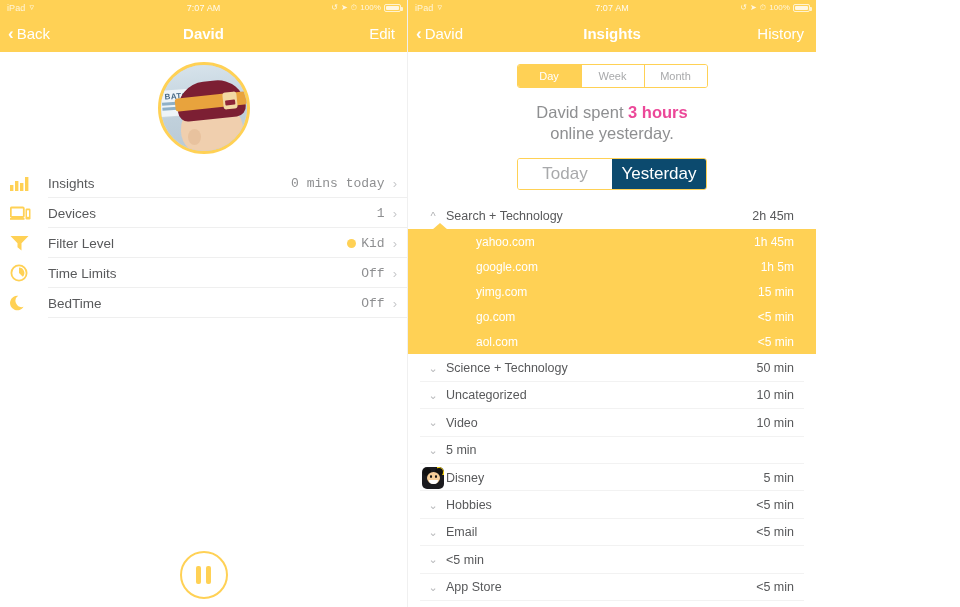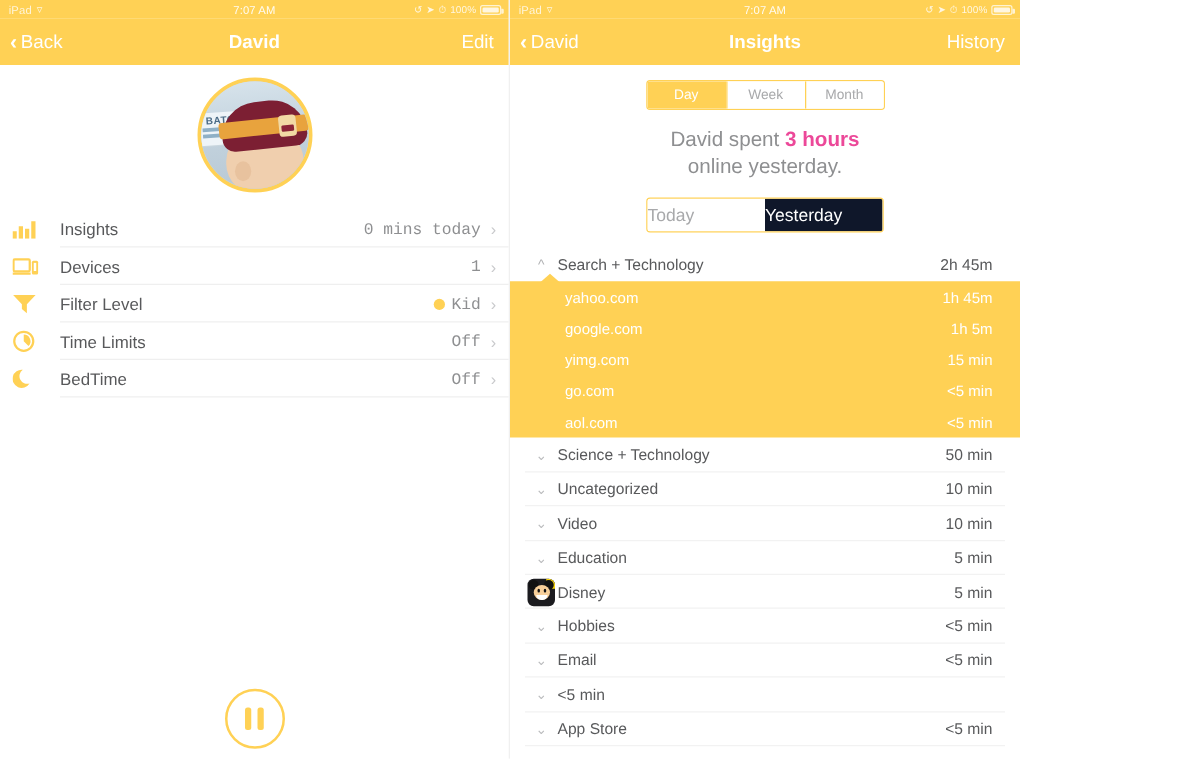--- a/index.html
+++ b/index.html
@@ -119,41 +119,41 @@
   .segctl .s.on { background:#ffd155; color:#fff; }
 
   .summary {
     text-align:center; margin-top: 14px; color:#8e8f91;
     font-size: 16.5px; line-height: 21px;
   }
   .summary b { color:#ec4899; font-weight:700; }
 
   .seg2 { display:flex; justify-content:center; margin-top: 14px; }
   .segctl2 { display:flex; border:1px solid #ffd155; border-radius:3px; overflow:hidden; }
-  .segctl2 .s { font-size: 14px; padding: 5px 0; width: 94px; color:#a8a9ab; background:#fff;}
-  .segctl2 .s.on { background:#0f172a; color:#fff; }
+  .segctl2 .s { font-size: 17px; padding: 5px 0; width: 94px; text-align:center; color:#a8a9ab; background:#fff;}
+  .segctl2 .s.on { background:#0c4a6e; color:#fff; }
 
   .cats { margin-top: 12px; position:relative; }
   .cat {
     display:flex; align-items:center; height: 27.4px; position:relative; padding-left: 12px;
   }
   .cat .cchev { width: 26px; flex:0 0 26px; color:#b9babc; font-size:11px; display:flex; align-items:center; justify-content:center;}
   .cat .cname { font-size: 12.5px; color:#58595b; flex:1; }
   .cat .ctime { font-size: 12.5px; color:#58595b; padding-right: 22px; }
   .cat .csep { position:absolute; left:12px; right:12px; bottom:0; height:1px; background:#f2f2f2; }
   .cat.expanded .cchev { color:#b0b1b3; }
 
   .sub-wrap { position:relative; background:#ffd155; }
   .notch {
     position:absolute; top:-6px; left:24px; width:0;height:0;
     border-left:8px solid transparent; border-right:8px solid transparent;
     border-bottom:7px solid #ffd155;
   }
   .sub {
-    display:flex; align-items:center; height: 25px; padding-left: 44px; color:#fff;
+    display:flex; align-items:center; height: 25px; padding-left: 68px; color:#fff;
   }
   .sub .sname { font-size: 12px; flex:1; }
   .sub .stime { font-size: 12px; padding-right: 22px; }
 
   .appicon {
     width: 22px; height: 22px; border-radius: 5px; background:#1b1b1f;
     position:relative; overflow:hidden; flex:0 0 22px; margin: 0 2px;
   }
   .appicon .m-head { position:absolute; left:5px; top:5px; width:13px; height:12px; background:#f7cf9a; border-radius:50%;}
   .appicon .m-e1 { position:absolute; left:1px; top:1px; width:8px; height:8px; background:#111; border-radius:50%;}
@@ -396,21 +396,20 @@
 
       <div class="cat">
         <div class="cchev">⌄</div>
         <div class="cname">Video</div>
         <div class="ctime">10 min</div>
         <div class="csep"></div>
       </div>
 
       <div class="cat">
         <div class="cchev">⌄</div>
-        <div class="cname">Education</div>
         <div class="ctime">5 min</div>
         <div class="csep"></div>
       </div>
 
       <div class="cat">
         <div class="cchev" style="flex:0 0 26px">
           <div class="appicon">
             <span class="m-yl"></span>
             <span class="m-e1"></span>
             <span class="m-e2"></span>

